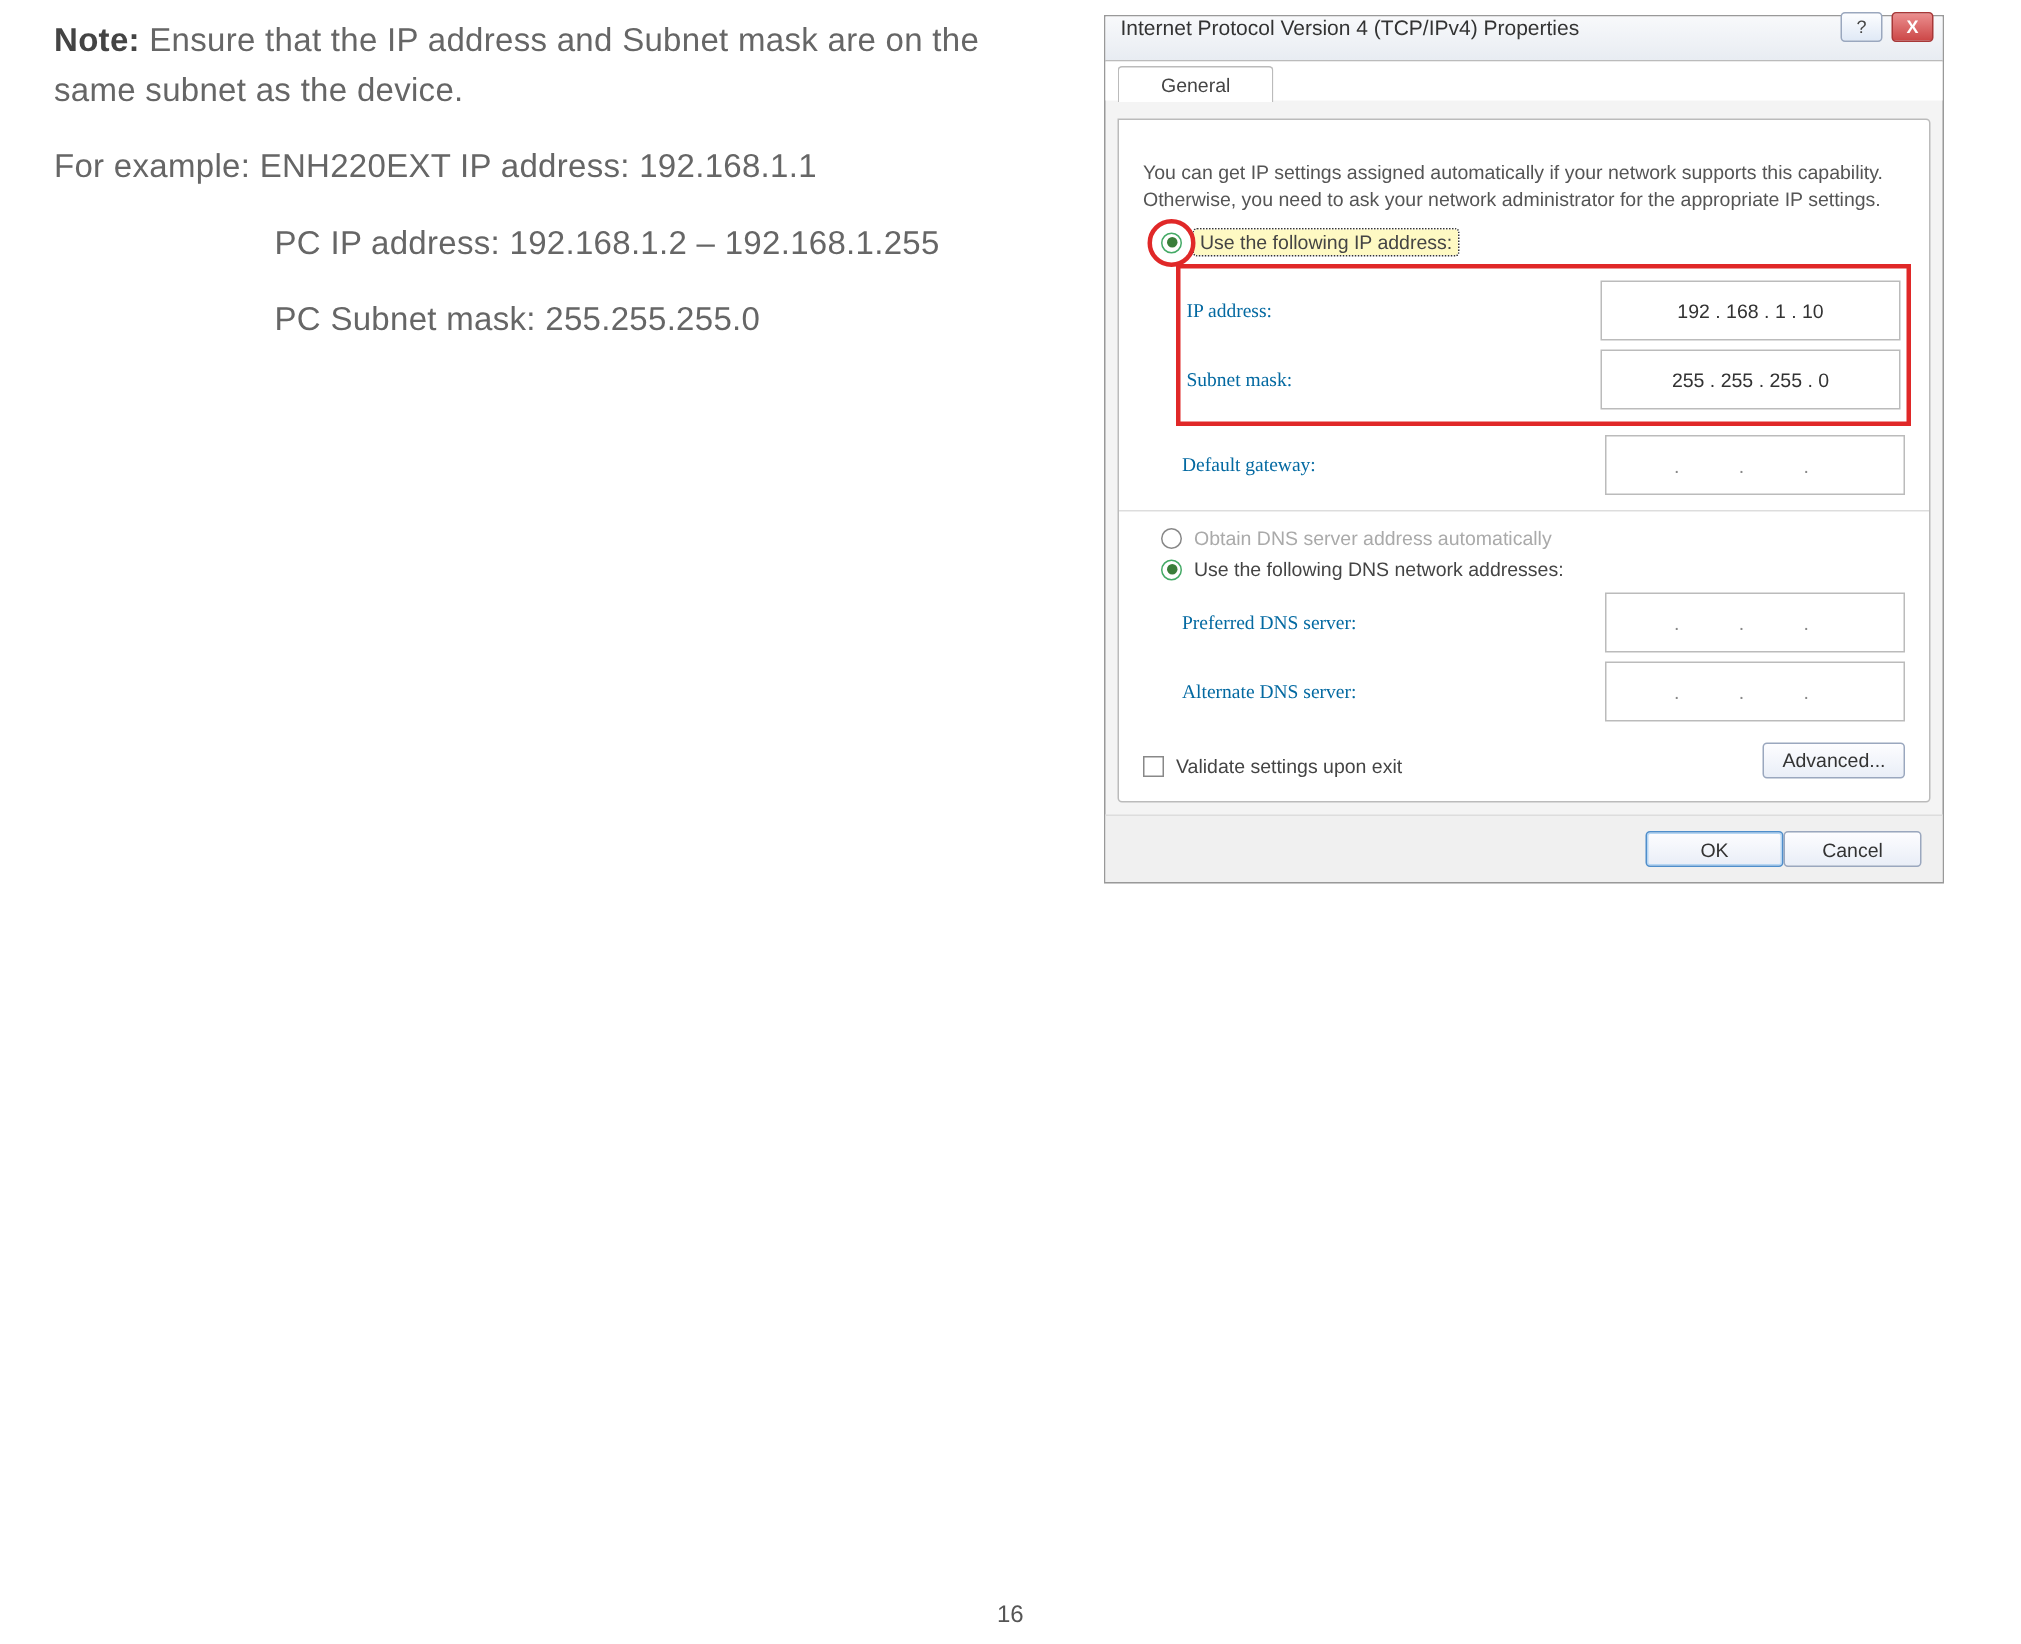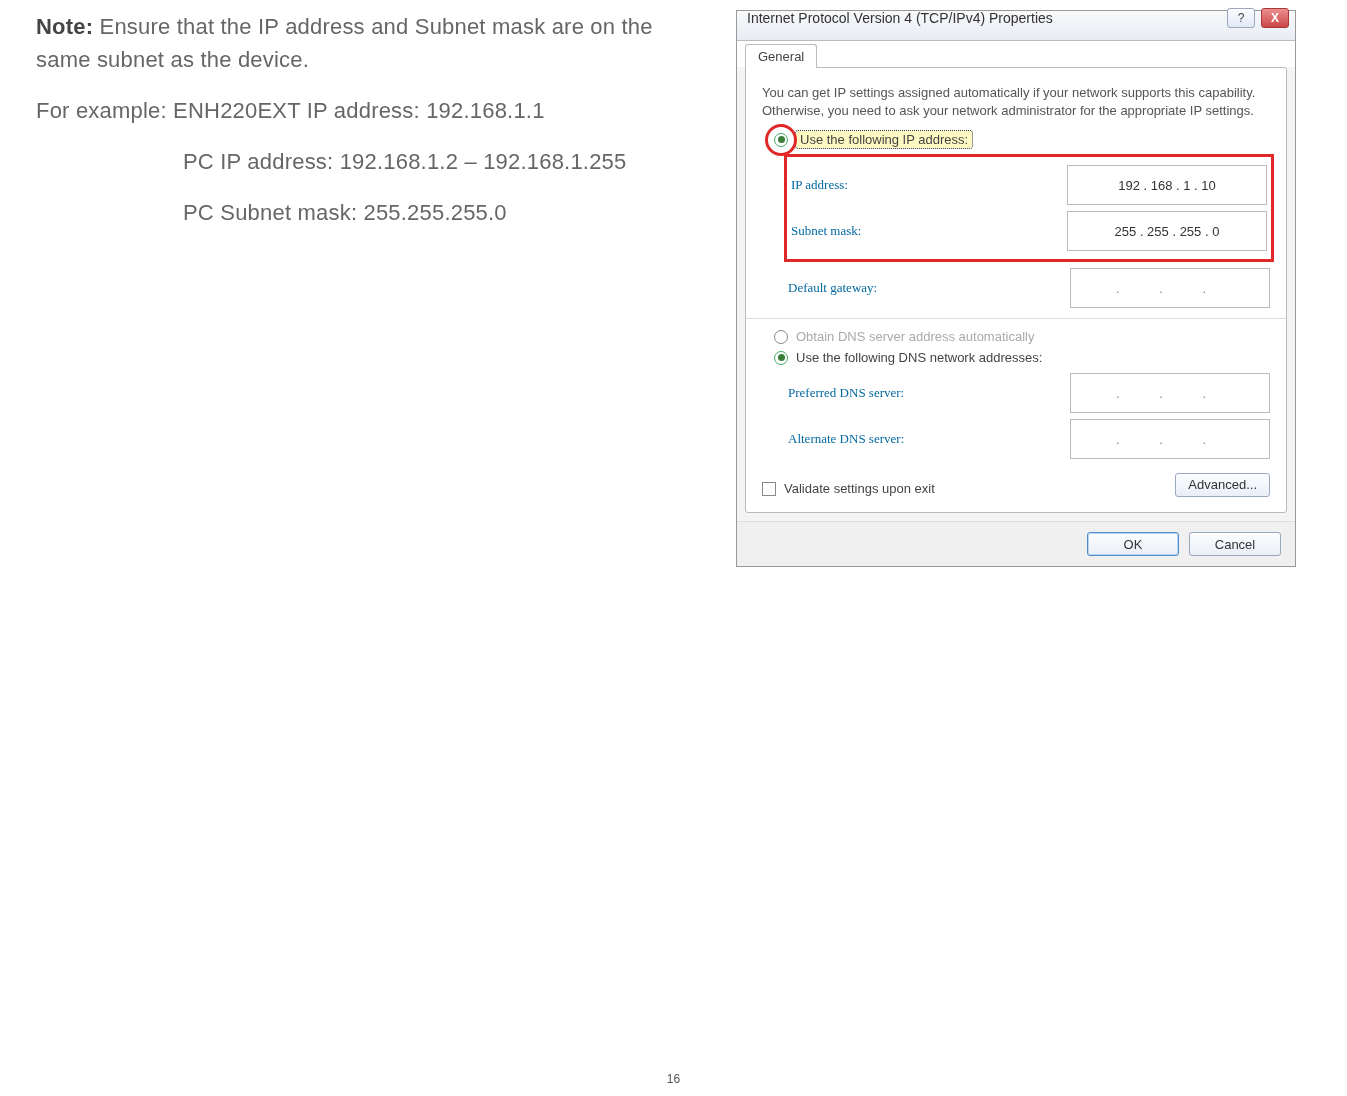--- a/index.html
+++ b/index.html
@@ -64,34 +64,34 @@
       background: linear-gradient(#eb8f8f, #cc4747);
       color: #fff; border-color: #a83838;
       font-weight: 600;
     }
     .tabs {
       background: #fff;
       padding: 2px 8px 0 8px;
     }
     .tab {
       display: inline-block;
-      padding: 4px 12px;
+      padding: 4px 28px;
       border: 1px solid #bbb;
       border-bottom: none;
       background: #fff;
       border-radius: 3px 3px 0 0;
       font-size: 13px;
       position: relative; top: 1px;
     }
     .panel {
       background: #fff;
       border: 1px solid #bbb;
-      margin: 0 8px 8px 8px;
+      margin: 12px 8px 8px 8px;
       border-radius: 0 3px 3px 3px;
-      padding: 16px 16px 10px 16px;
+      padding: 26px 16px 10px 16px;
     }
     .desc { font-size: 13px; color: #555; line-height: 1.35; margin-bottom: 12px; }
     .radio-row { display: flex; align-items: center; gap: 8px; margin: 6px 0 6px 12px; font-size: 13px; }
     .radio-off {
       width: 14px; height: 14px; border-radius: 50%;
       border: 1px solid #888; background: #fff; flex: none;
     }
     .radio-on {
       width: 14px; height: 14px; border-radius: 50%;
       border: 1px solid #4a6; background: #fff; flex: none;
@@ -169,35 +169,35 @@
       border: 1px solid #9aa7be;
       background: linear-gradient(#fdfdff, #e9eef7);
       border-radius: 3px;
       font-size: 13px;
       font-family: 'Segoe UI', Tahoma, sans-serif;
       color: #333;
       padding: 0 12px;
       cursor: pointer;
     }
     .dialog-footer {
-      display: flex; justify-content: flex-end; gap: 10px;
+      display: flex; justify-content: flex-end; 
       padding: 10px 14px;
       background: #f0f0f0;
       border-top: 1px solid #ddd;
     }
     .win-btn.primary {
       border-color: #4f8ecb;
       box-shadow: 0 0 0 1px #b6d6f3 inset;
     }
     .page-number {
       position: absolute;
       bottom: 10px;
       left: 50%;
       transform: translateX(-50%);
-      font-size: 12px;
+      font-size: 16px;
       color: #555;
     }
     .ip-empty { color: #888; letter-spacing: 18px; }
   </style>
 </head>
 <body>
 
 <div class="content">
   <div class="text-block">
     <p>

